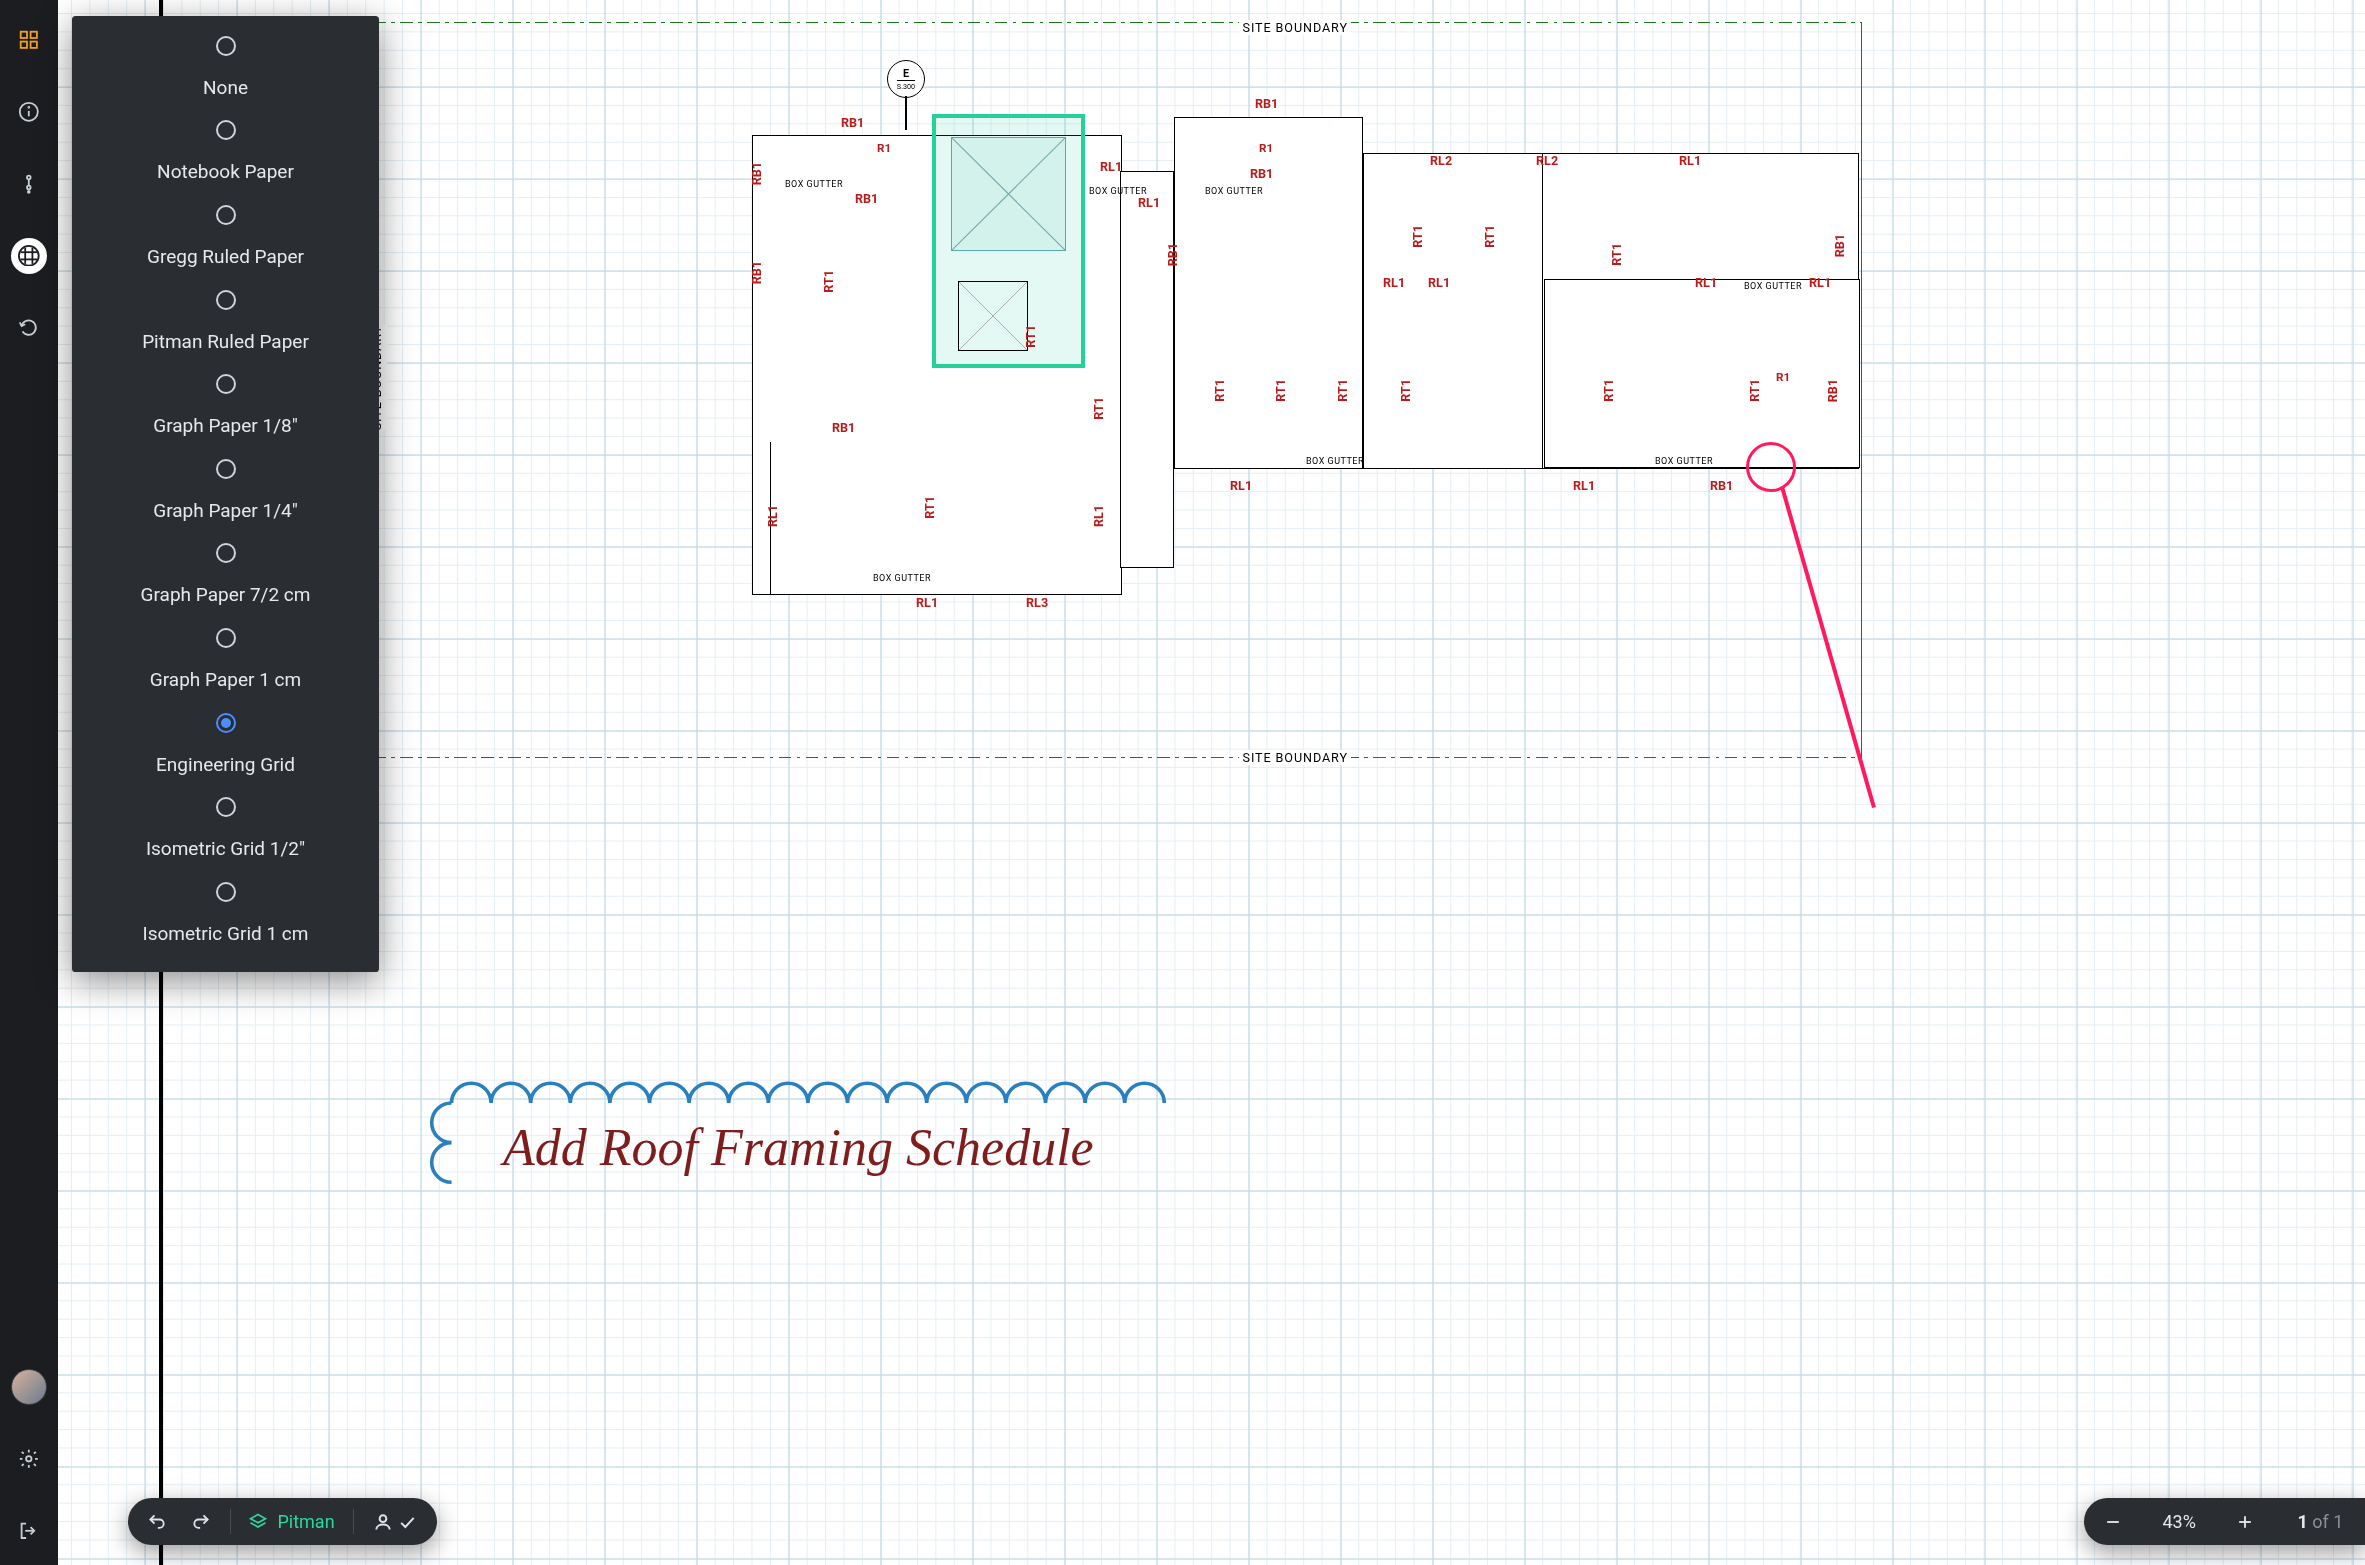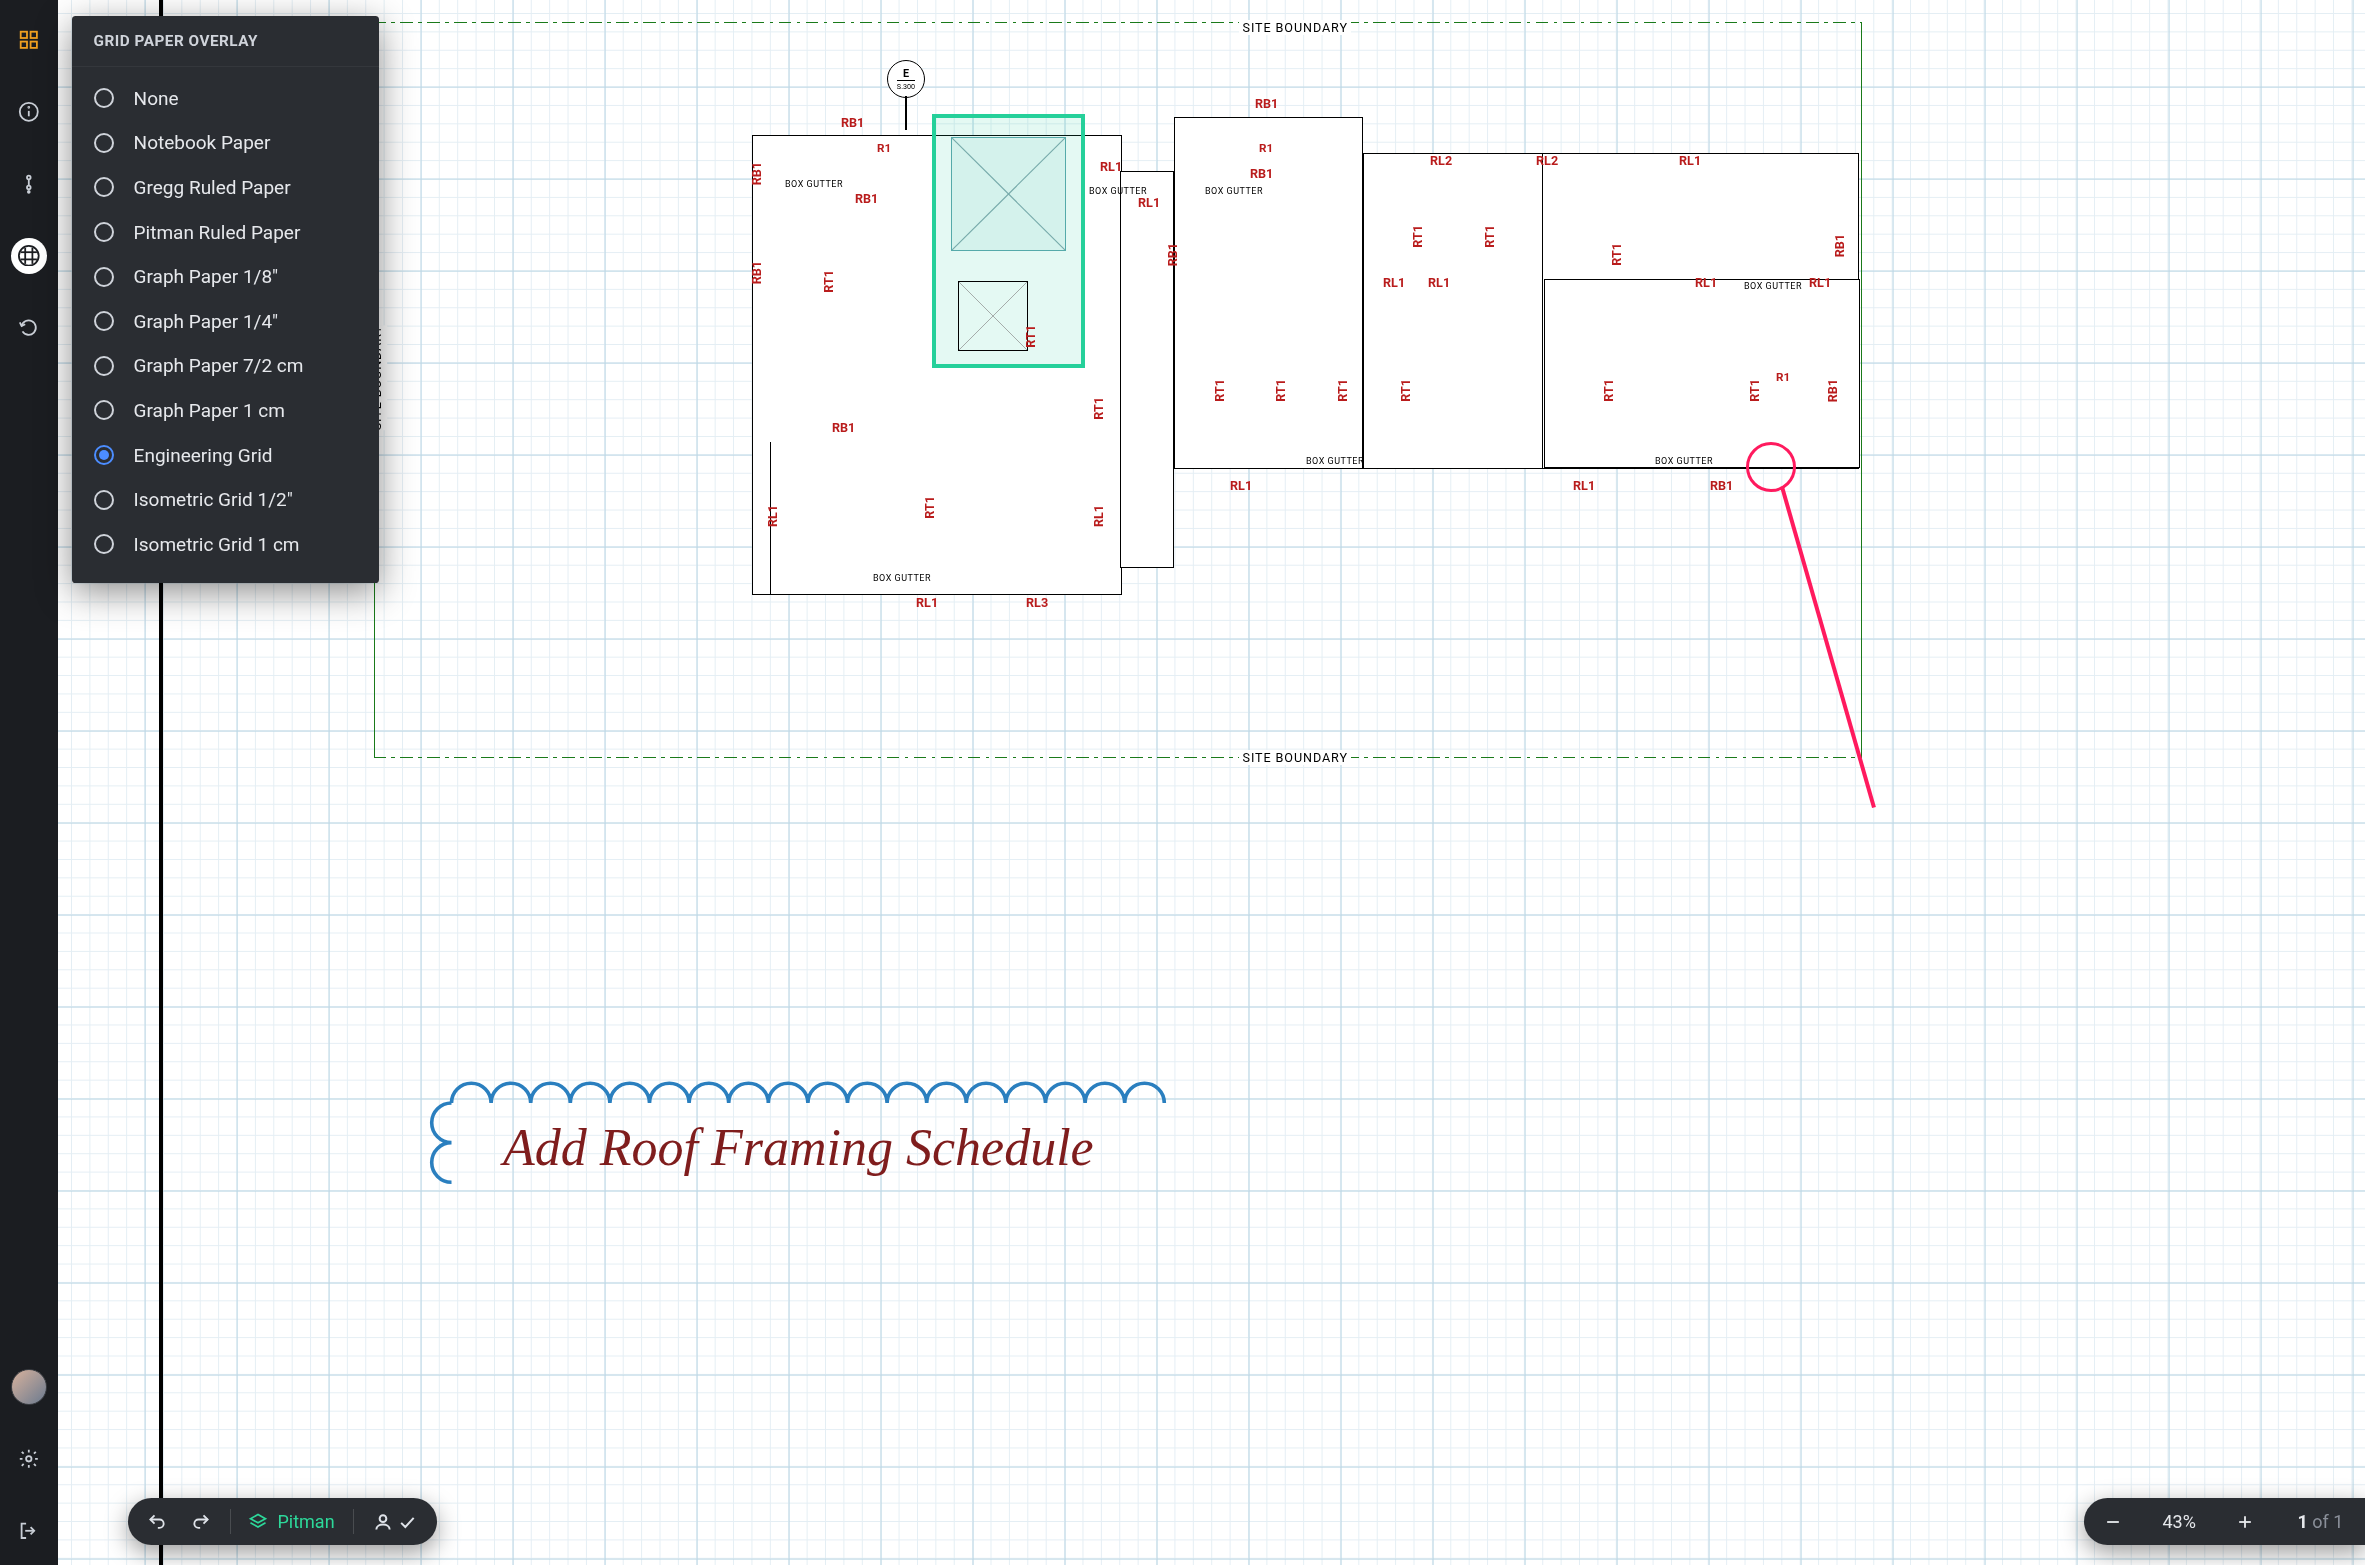--- a/index.html
+++ b/index.html
@@ -23,21 +23,21 @@
   
   .panel {
     position:absolute; top:16px; left:72px; width:307px;
     background:#2a2d32; color:#e6e8ec; border-radius:3.6px;
     box-shadow:0 9px 36px rgba(0,0,0,0.45);
     z-index:60; overflow:hidden;
     font-size:18px;
   }
   .panel-header { padding:16px 21.6px; font-size:15.3px; font-weight:700; letter-spacing:0.5px; color:#cfd3da; border-bottom:0.9px solid rgba(255,255,255,0.05); }
   .panel-options { padding:9px 0 16px; }
-  .opt { display:flex; align-items:center; gap:20px; padding:10.8px 21.6px; cursor:pointer; }
+  .opt { display:flex; align-items:center; gap:20px; padding:10.8px 21.6px; cursor:pointer;flex-direction:column; }
   .opt .radio { width:20px;height:20px;border:2.3px solid #cfd3da;border-radius:50%;flex-shrink:0;display:flex;align-items:center;justify-content:center; }
   .opt.selected .radio { border-color:#4c8dff; }
   .opt.selected .radio::after { content:""; width:10px;height:10px;background:#4c8dff;border-radius:50%; }
   .opt-label { font-size:19px; color:#e6e8ec; }
 
   
   .canvas-wrap { flex:1; height:100%; position:relative; overflow:hidden; background:#fff; }
   .grid-bg {
     position:absolute; inset:0;
     background-color:#ffffff;
@@ -329,21 +329,20 @@
     </div>
     <div class="pager">
       <b>1</b>
       <span class="dim"> <span>of</span> <span>1</span></span>
     </div>
   </div>
 
 </div>
 
 <div class="panel">
-  <div class="panel-header">GRID PAPER OVERLAY</div>
   <div class="panel-options" id="grid-options">
       <div class="opt">
         <div class="radio"></div>
         <div class="opt-label">None</div>
       </div>
       <div class="opt">
         <div class="radio"></div>
         <div class="opt-label">Notebook Paper</div>
       </div>
       <div class="opt">

